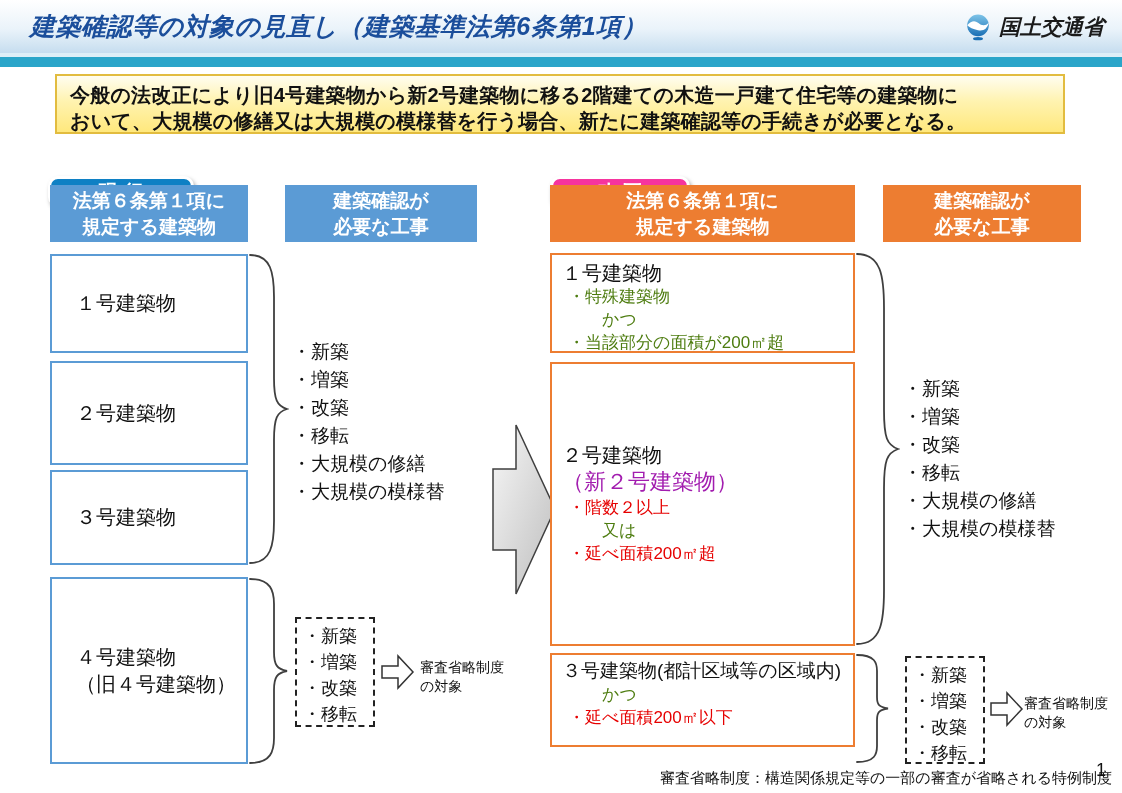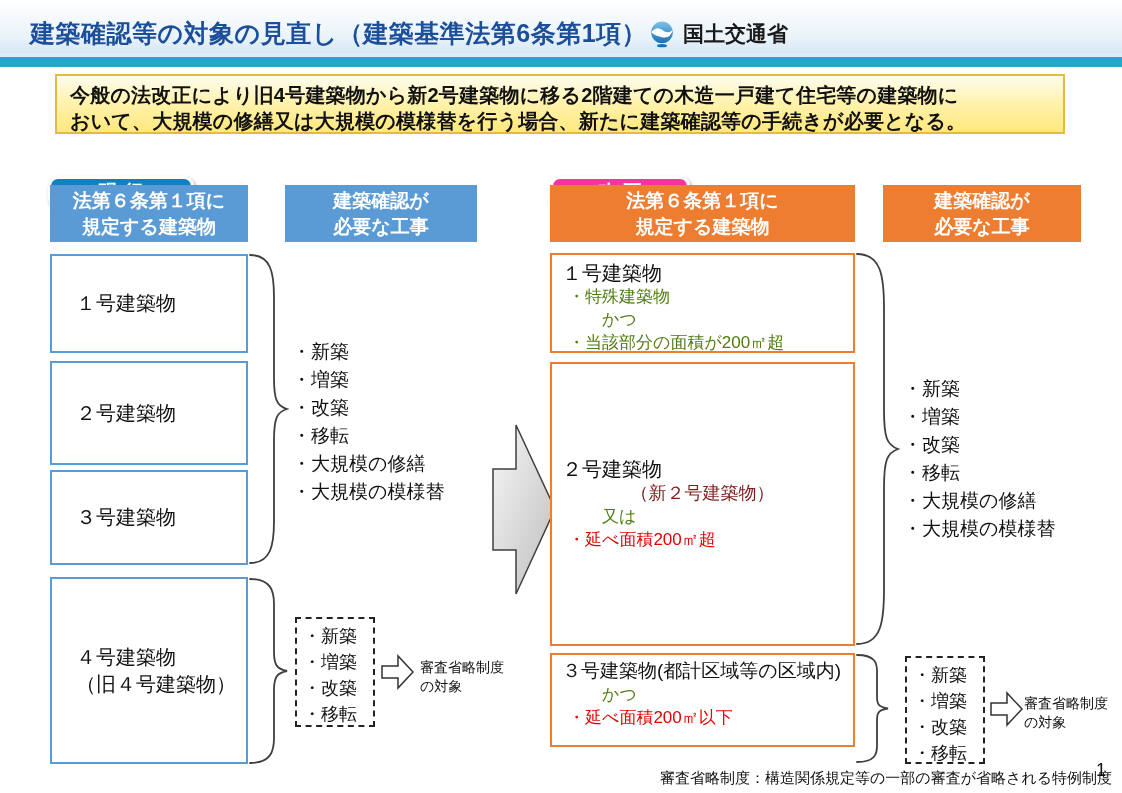--- a/index.html
+++ b/index.html
@@ -3,23 +3,23 @@
 <meta charset="utf-8">
 <style>
   html,body{margin:0;padding:0;background:#fff;}
   .slide{
     position:relative;width:1122px;height:793px;overflow:hidden;
     font-family:"Liberation Sans","DejaVu Sans",sans-serif;
     background:#ffffff;
   }
   
   .header{
-    position:absolute;left:0;top:0;width:1122px;height:67px;
+    position:absolute;left:0;top:0;width:1122px;height:53px;
     background:linear-gradient(#ffffff 0%,#eaf3fa 55%,#c6ddef 100%);
-    display:flex;align-items:center;justify-content:flex-start;
+    display:flex;align-items:center;justify-content:space-between;font-style:italic;
   }
   .page-title{
     margin-left:30px;font-size:25px;font-weight:bold;
     color:var(--title-blue,#1b4e9b);letter-spacing:0.5px;white-space:nowrap;
   }
   .logo{display:flex;align-items:center;gap:6px;margin-right:18px;}
   .agency{font-size:21px;font-weight:600;color:#1a1a1a;white-space:nowrap;}
   .header-sub{position:absolute;left:0;top:53px;width:1122px;height:4px;background:#ddeef7;}
   .teal-bar{position:absolute;left:0;top:57px;width:1122px;height:10px;background:var(--teal-bar,#2aa5c9);}
   
@@ -93,21 +93,21 @@
   .brace path{fill:none;stroke:#3f3f3f;stroke-width:1.8;stroke-linecap:round;}
   .brace-cur-main{left:249px;top:253px;}
   .brace-cur-b4{left:249px;top:577px;}
   .brace-rev-main{left:856px;top:252px;}
   .brace-rev-b3{left:856px;top:653px;}
   
   .rev-b1{left:550px;top:253px;width:305px;height:100px;padding:5px 10px;}
   .rev-b2{left:550px;top:362px;width:305px;height:284px;display:flex;flex-direction:column;justify-content:center;padding:0 10px;}
   .rev-b3{left:550px;top:653px;width:305px;height:94px;padding:4px 10px;}
   .rev-title{font-size:20px;color:#111;line-height:1.3;}
-  .rev-sub{font-size:18px;color:#7f1d1d;line-height:1.3;text-align:center;}
+  .rev-sub{font-size:22px;color:#a21caf;line-height:1.3;}
   .cond-line{font-size:17px;color:#4d7c0f;line-height:1.35;padding-left:6px;}
   .cond-line.red{color:var(--red-text,#e60000);}
   .cond-line.indent{padding-left:40px;}
   
   .footnote{position:absolute;left:660px;top:769px;font-size:15px;color:#111;white-space:nowrap;}
   .page-num{position:absolute;left:1096px;top:760px;font-size:18px;color:#111;}
 </style>
 </head>
 <body>
 
@@ -206,20 +206,21 @@
     <div>
         <div class="cond-line">・特殊建築物</div>
         <div class="cond-line indent">かつ</div>
         <div class="cond-line">・当該部分の面積が200㎡超</div>
       </div>
   </div>
   <div class="box box-orange rev-b2">
     <div class="rev-title">２号建築物</div>
     <div class="rev-sub">（新２号建築物）</div>
     <div>
+        <div class="cond-line red">・階数２以上</div>
         <div class="cond-line indent">又は</div>
         <div class="cond-line red">・延べ面積200㎡超</div>
       </div>
   </div>
   <div class="box box-orange rev-b3">
     <div class="rev-title" style="font-size:19px;">３号建築物(都計区域等の区域内)</div>
     <div>
         <div class="cond-line indent">かつ</div>
         <div class="cond-line red">・延べ面積200㎡以下</div>
       </div>

